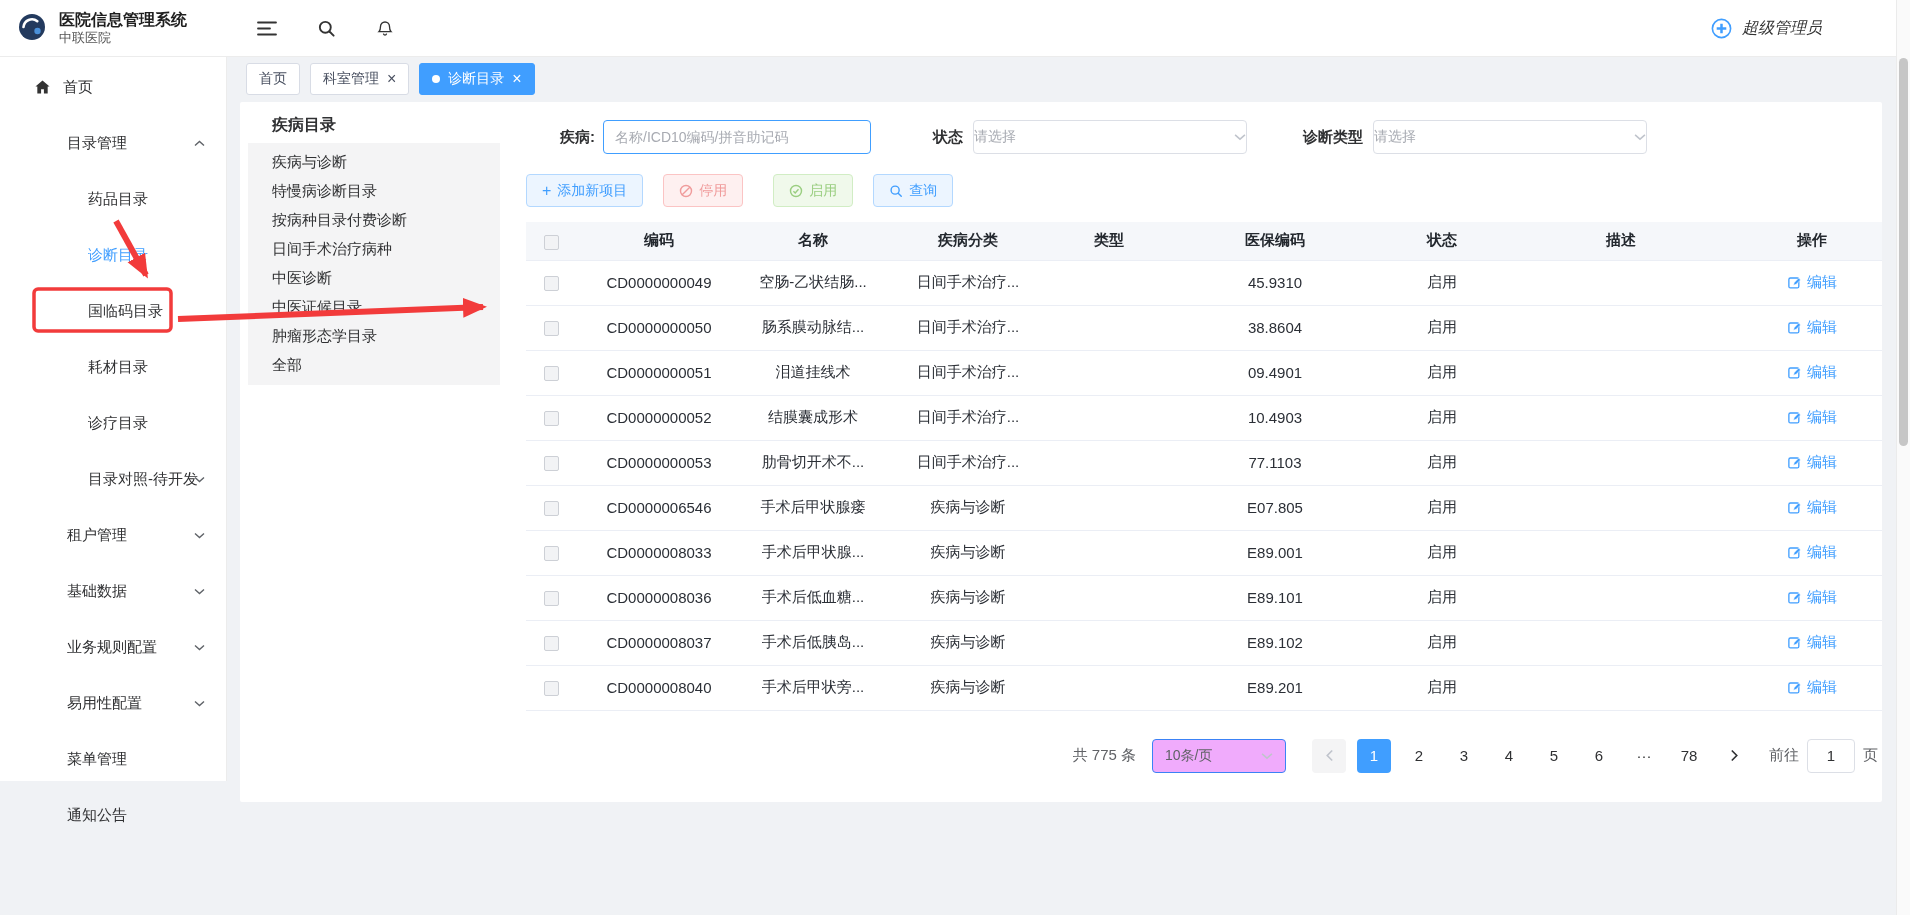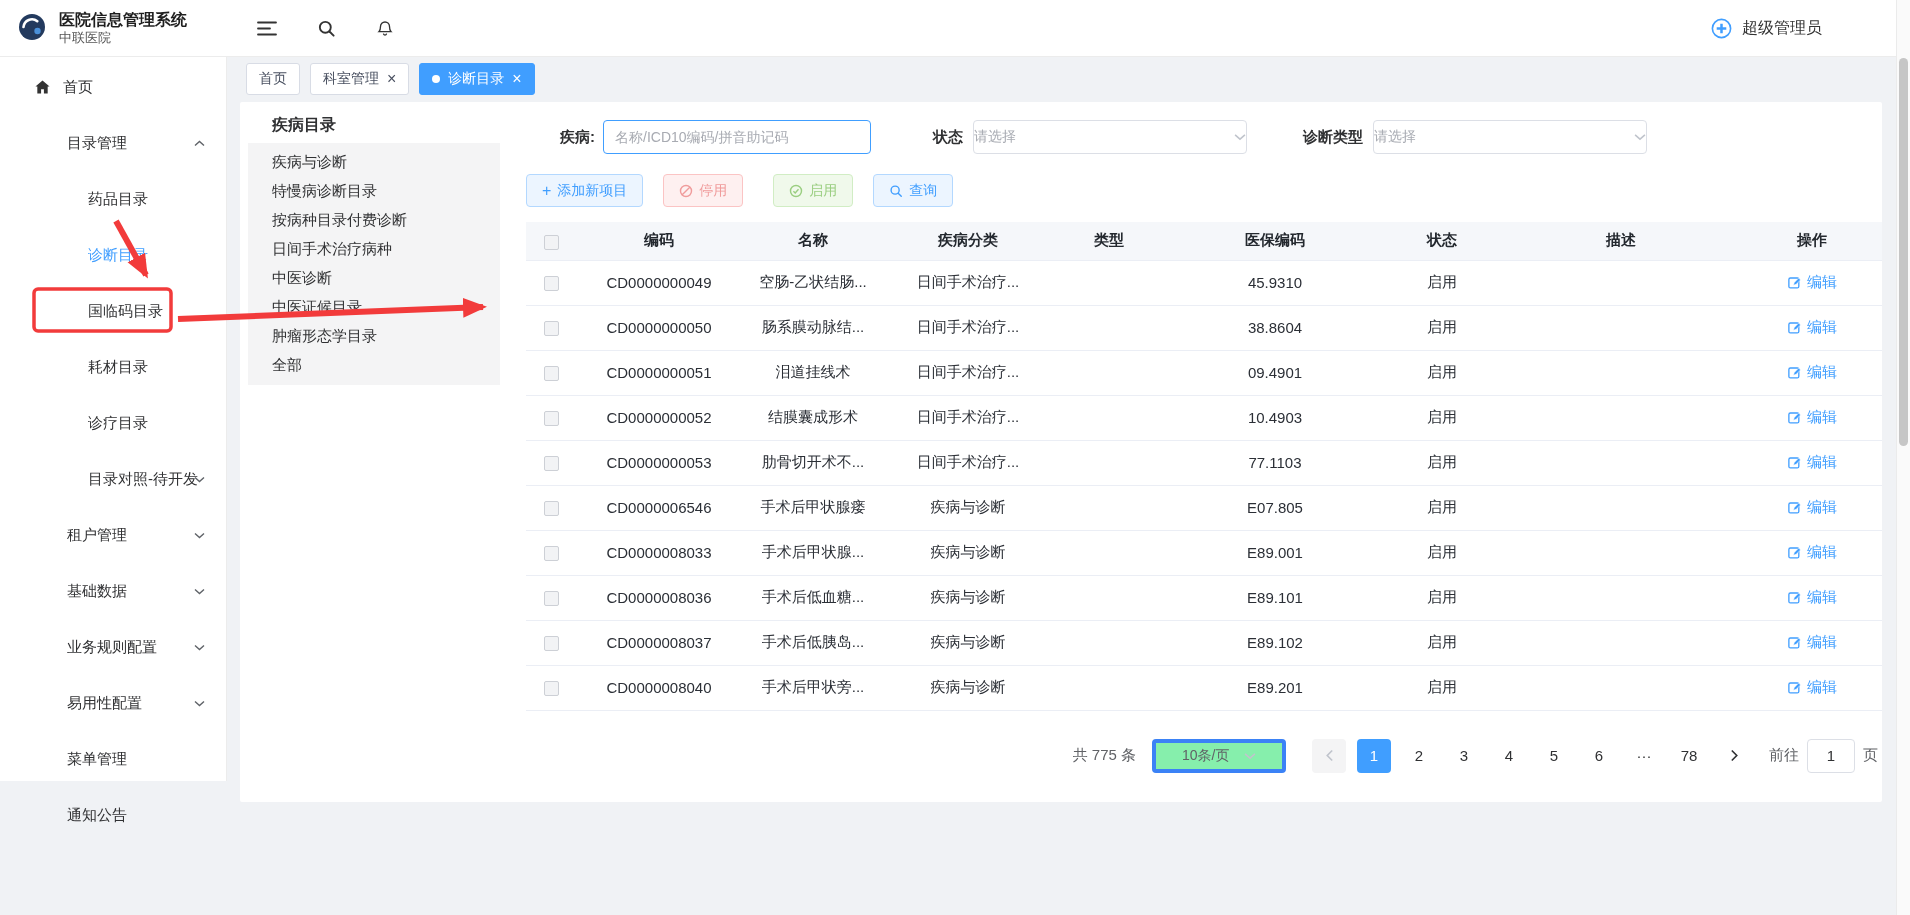--- a/index.html
+++ b/index.html
@@ -7,21 +7,21 @@
   body{font-family:"Liberation Sans","DejaVu Sans",sans-serif;background:#f0f2f5;overflow:hidden;color:#303133;position:relative;}
 
   
   .topbar{height:57px;background:#fff;display:flex;align-items:center;border-bottom:1px solid #ececec;}
   .brand{width:227px;display:flex;align-items:center;gap:9px;padding-left:14px;flex:none;}
   .logo{width:36px;height:36px;flex:none;display:flex;align-items:center;justify-content:center;}
   .brand-title{font-size:16px;font-weight:bold;color:#1f1f1f;line-height:1.25;white-space:nowrap;}
   .brand-sub{font-size:13px;color:#555;line-height:1.25;}
   .topbar-icons{display:flex;align-items:center;gap:40px;margin-left:30px;}
   .tb-icon{cursor:pointer;display:flex;align-items:center;}
-  .user{margin-left:auto;margin-right:88px;display:flex;align-items:center;gap:9px;font-size:16px;color:#333;cursor:pointer;}
+  .user{margin-left:auto;margin-right:88px;display:flex;align-items:center;gap:9px;font-size:16px;color:#333;cursor:pointer;font-style:italic;}
 
   
   .body{display:flex;height:724px;}
   .sidebar{width:227px;background:#fff;border-right:1px solid #ececec;flex:none;padding-top:2px;}
   .menu-item{height:56px;display:flex;align-items:center;font-size:15px;color:#303133;cursor:pointer;position:relative;white-space:nowrap;}
   .menu-item .mi-icon{width:18px;display:flex;margin-right:11px;flex:none;}
   .lvl0{padding-left:34px;}
   .lvl1{padding-left:67px;}
   .lvl2{padding-left:88px;}
   .menu-item.active{color:#409eff;}
@@ -66,21 +66,21 @@
   
   .data-table{width:100%;border-collapse:collapse;table-layout:fixed;margin-top:15px;}
   .data-table th{height:38px;background:#f5f7fa;font-size:15px;font-weight:bold;color:#24292f;text-align:center;border-bottom:1px solid #ebeef5;}
   .data-table td{height:45px;font-size:15px;color:#2b2f36;text-align:center;border-bottom:1px solid #ebeef5;overflow:hidden;white-space:nowrap;text-overflow:ellipsis;}
   .checkbox{width:15px;height:15px;border:1px solid #cdd0d6;border-radius:2px;background:#f2f3f5;display:inline-block;vertical-align:middle;cursor:pointer;}
   .edit-link{color:#409eff;display:inline-flex;align-items:center;gap:5px;cursor:pointer;font-size:15px;text-decoration:none;}
 
   
   .pagination{display:flex;align-items:center;justify-content:flex-end;margin-top:28px;font-size:15px;color:#606266;padding-right:4px;}
   .pg-total{margin-right:16px;white-space:nowrap;}
-  .page-sizer{width:134px;height:34px;border:4px solid #3b82f6;border-radius:4px;display:flex;align-items:center;justify-content:space-between;padding:0 26px;color:#606266;cursor:pointer;background:#86efac;font-size:14px;}
+  .page-sizer{width:134px;height:34px;border:1px solid #3b82f6;border-radius:4px;display:flex;align-items:center;justify-content:space-between;padding:0 12px;color:#606266;cursor:pointer;background:#f0abfc;font-size:14px;}
   .pg-prev{width:34px;height:34px;background:#f4f4f5;border-radius:4px;margin-left:26px;display:flex;align-items:center;justify-content:center;color:#c0c4cc;border:none;cursor:default;}
   .pages{display:flex;align-items:center;}
   .page-btn{min-width:34px;height:34px;margin-left:11px;background:transparent;border:none;font-size:15px;color:#303133;cursor:pointer;border-radius:4px;font-family:inherit;}
   .page-btn.active{background:#409eff;color:#fff;}
   .pg-next{width:34px;height:34px;margin-left:11px;background:transparent;border:none;color:#303133;display:flex;align-items:center;justify-content:center;cursor:pointer;}
   .pg-goto{display:flex;align-items:center;margin-left:18px;gap:8px;white-space:nowrap;}
   .goto-input{width:48px;height:34px;border:1px solid #dcdfe6;border-radius:4px;text-align:center;font-size:15px;color:#303133;outline:none;font-family:inherit;}
 
   
   .annotations{position:absolute;left:0;top:0;pointer-events:none;z-index:60;}

